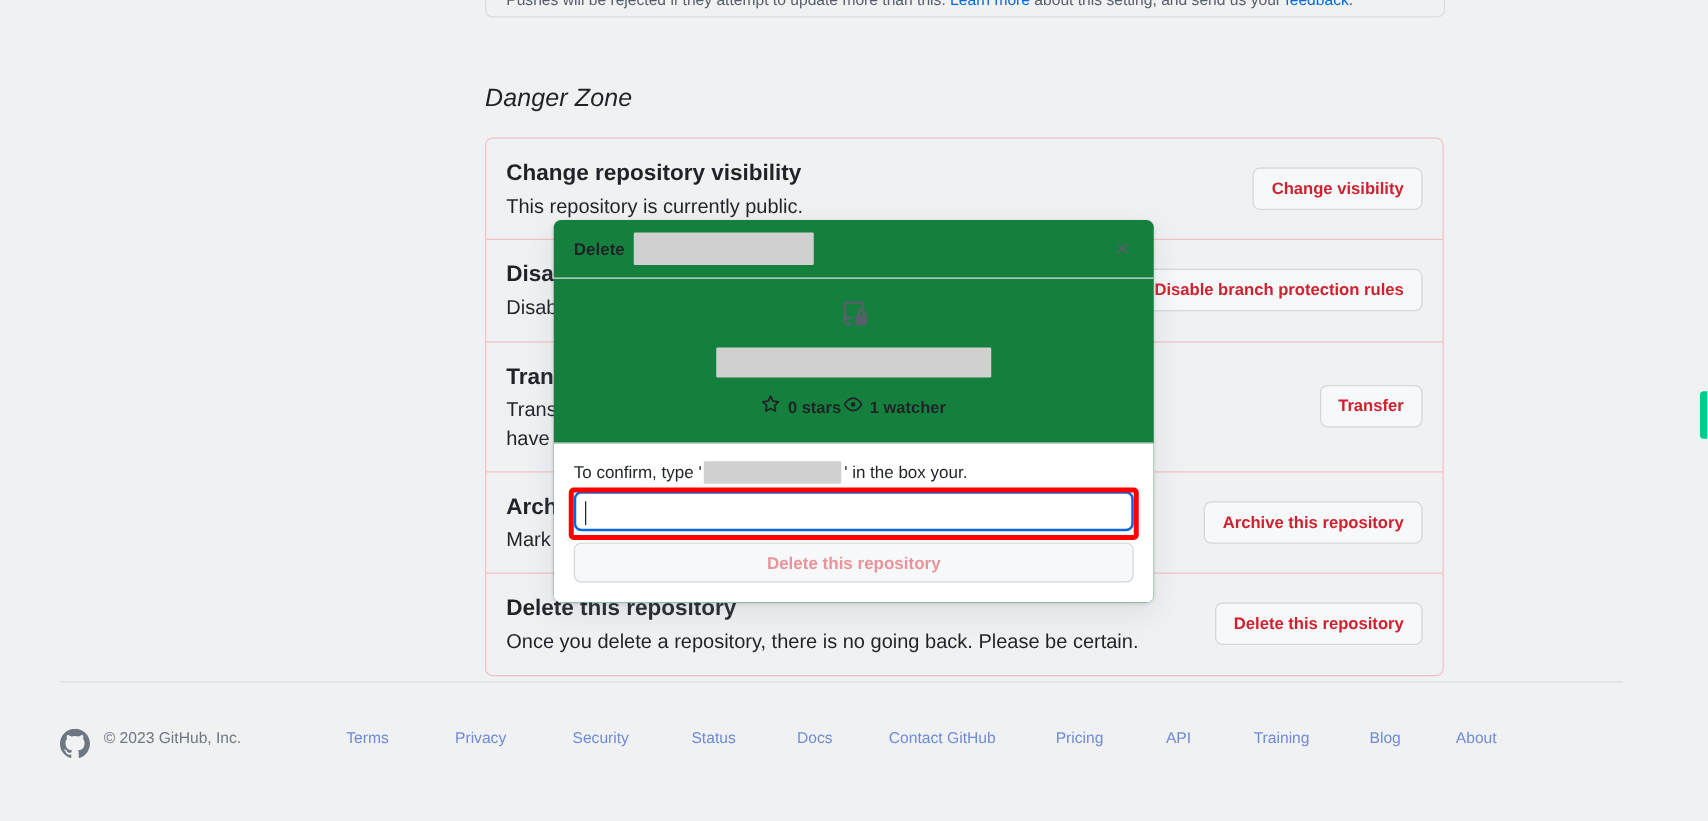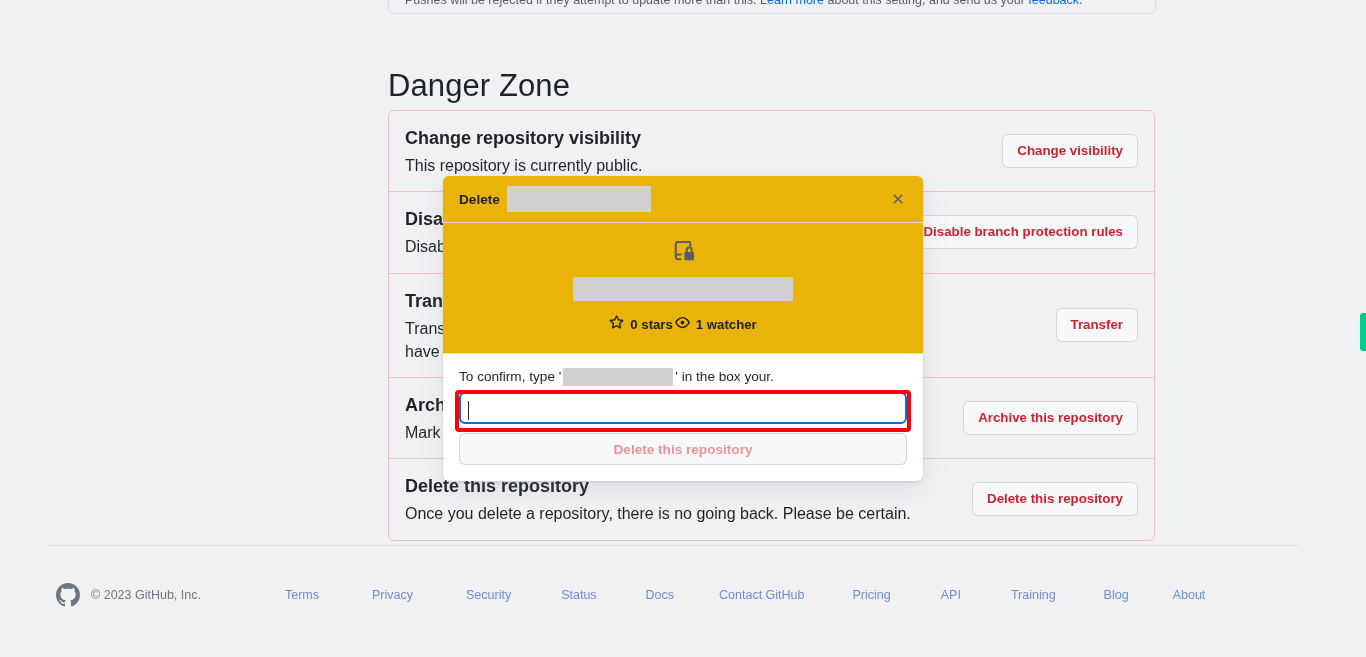--- a/index.html
+++ b/index.html
@@ -32,24 +32,25 @@
     font-size: 12.5px;
     color: #57606a;
     white-space: nowrap;
   }
   .top-panel-text a { color: #0969da; text-decoration: none; }
 
   
   .dz-heading {
     position: absolute;
     left: 388px; top: 68px;
-    font-size: 31px;
+    font-size: 20px;
     font-weight: 400;
     color: #1f2328;
     letter-spacing: 0.1px;
+    font-style: italic;
   }
 
   
   .dz-box {
     position: absolute;
     left: 388px; top: 110px;
     width: 767px;
     border: 1px solid #f3c0c4;
     border-radius: 6px;
     background: #f0f1f3;
@@ -94,24 +95,24 @@
 
   
   .footer-rule {
     position: absolute;
     left: 48px; top: 545px;
     width: 1250px; height: 1px;
     background: #d8dee4;
   }
   .footer {
     position: absolute;
-    left: 56px; top: 583px;
+    left: 48px; top: 583px;
     width: 1250px;
     display: flex;
-    align-items: center;
+    align-items: flex-start;
     font-size: 12.5px;
   }
   .gh-mark { width: 24px; height: 24px; flex: none; color: #6e7781; }
   .copyright {
     color: #6e7781;
     margin-left: 11px;
     white-space: nowrap;
   }
   .footer-links {
     display: flex;
@@ -142,21 +143,21 @@
     width: 6px; height: 38px;
     background: #00cc8e;
     border-radius: 3px 0 0 3px;
   }
 
   
   .modal {
     position: absolute;
     left: 443px; top: 176px;
     width: 480px;
-    background: #eab308;
+    background: #15803d;
     border-radius: 6px;
     box-shadow: 0 1px 3px rgba(0,0,0,0.12), 0 8px 24px rgba(140,149,159,0.2);
     overflow: hidden;
   }
   .modal-header {
     position: relative;
     height: 47px;
     display: flex;
     align-items: center;
     padding: 0 16px;

